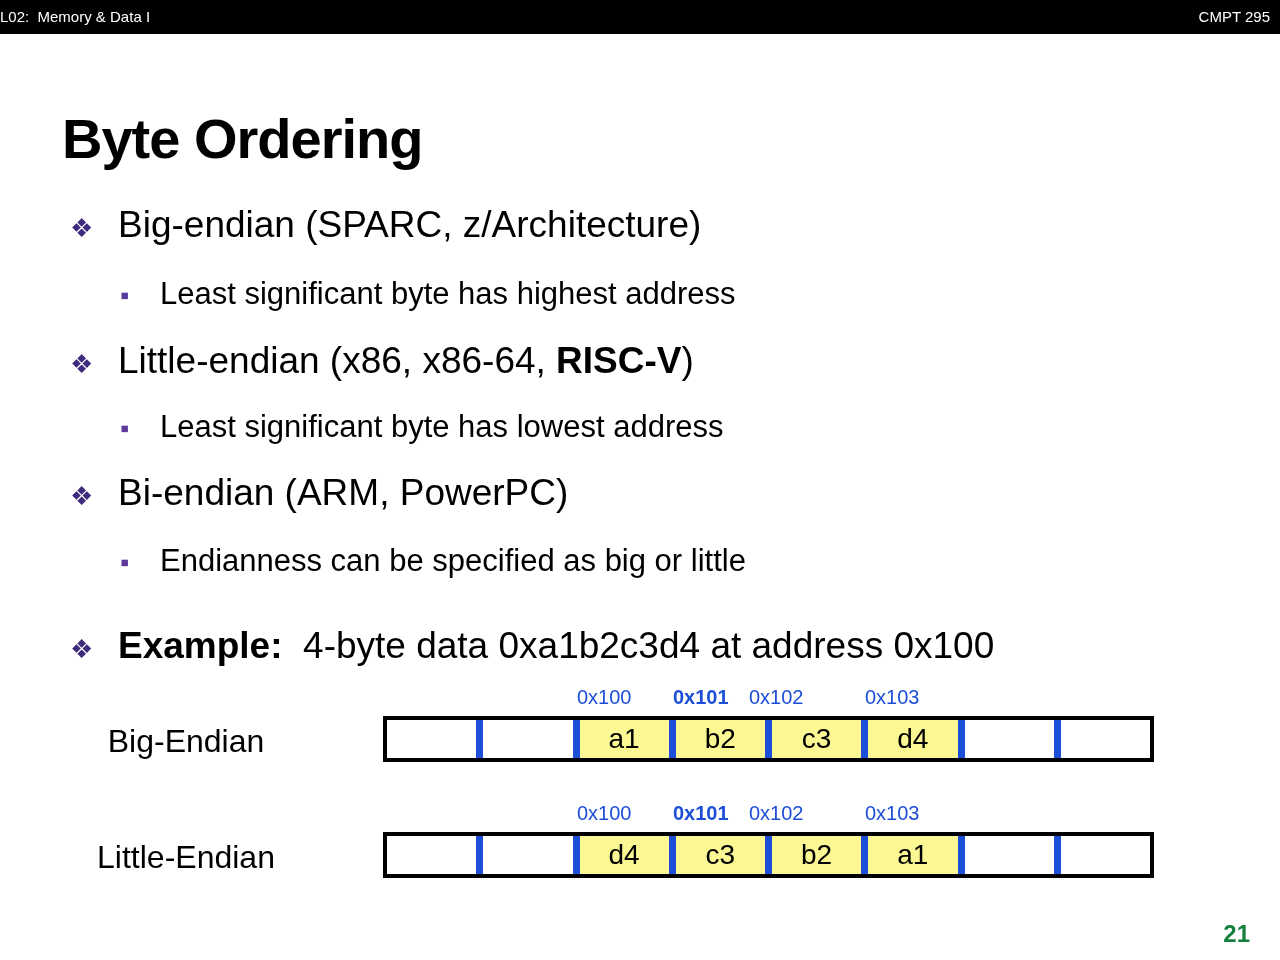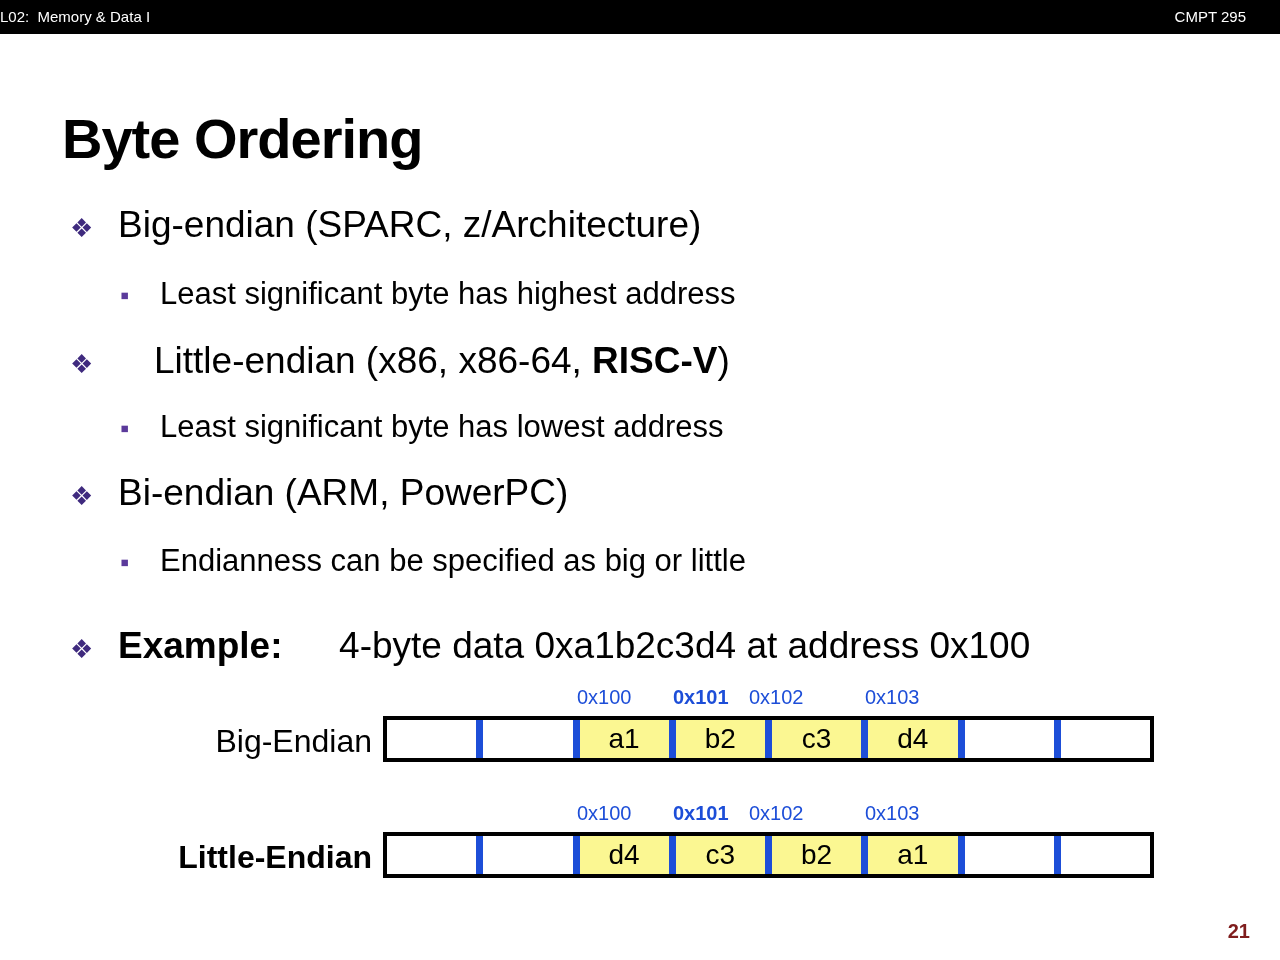--- a/index.html
+++ b/index.html
@@ -28,21 +28,21 @@
     left: 0; right: 0; top: 0;
     height: 34px;
     line-height: 34px;
     text-align: left;
     color: #ffffff;
     font-size: 15px;
     white-space: pre;
   }
   .header-course {
     position: absolute;
-    right: 34px; top: 0;
+    right: 10px; top: 0;
     height: 34px;
     line-height: 34px;
     color: #ffffff;
     font-size: 15px;
   }
 
   
   .slide-title {
     position: absolute;
     left: 62px; top: 78px;
@@ -78,21 +78,21 @@
     color: #000000;
     line-height: 1.18;
   }
   .bullet-l2 .glyph {
     width: 40px;
     font-size: 26px;
     color: #5b3a9b;
     flex: 0 0 40px;
   }
   .bold { font-weight: bold; text-align: center; }
-  .pre  { white-space: pre; margin-left: 36px; }
+  .pre  { white-space: pre; }
 
   .b1   { top: 203px; }
   .s1   { top: 276px; }
   .b2   { top: 339px; }
   .s2   { top: 409px; }
   .b3   { top: 471px; }
   .s3   { top: 543px; }
   .bex  { top: 624px; }
 
   
@@ -140,34 +140,34 @@
     color: #000000;
     background: #ffffff;
   }
   .byte-cell:first-child { border-left: none; }
   .byte-cell.hl { background: #fbf792; }
 
   .row-label {
     position: absolute;
     left: 0;
     width: 372px;
-    text-align: right;
+    text-align: center;
     font-size: 32px;
     color: #000000;
   }
   .row-label-1 { top: 723px; }
-  .row-label-2 { top: 839px; font-weight: bold; }
+  .row-label-2 { top: 839px; }
 
   
   .page-number {
     position: absolute;
     right: 30px; top: 920px;
-    font-size: 20px;
+    font-size: 24px;
     font-weight: bold;
-    color: #7f1d1d;
+    color: #15803d;
     text-align: right;
   }
 </style>
 </head>
 <body>
 
 <div id="slide">
 
   <div class="header-bar">
     <div class="header-title">L02:  Memory &amp; Data I</div>

